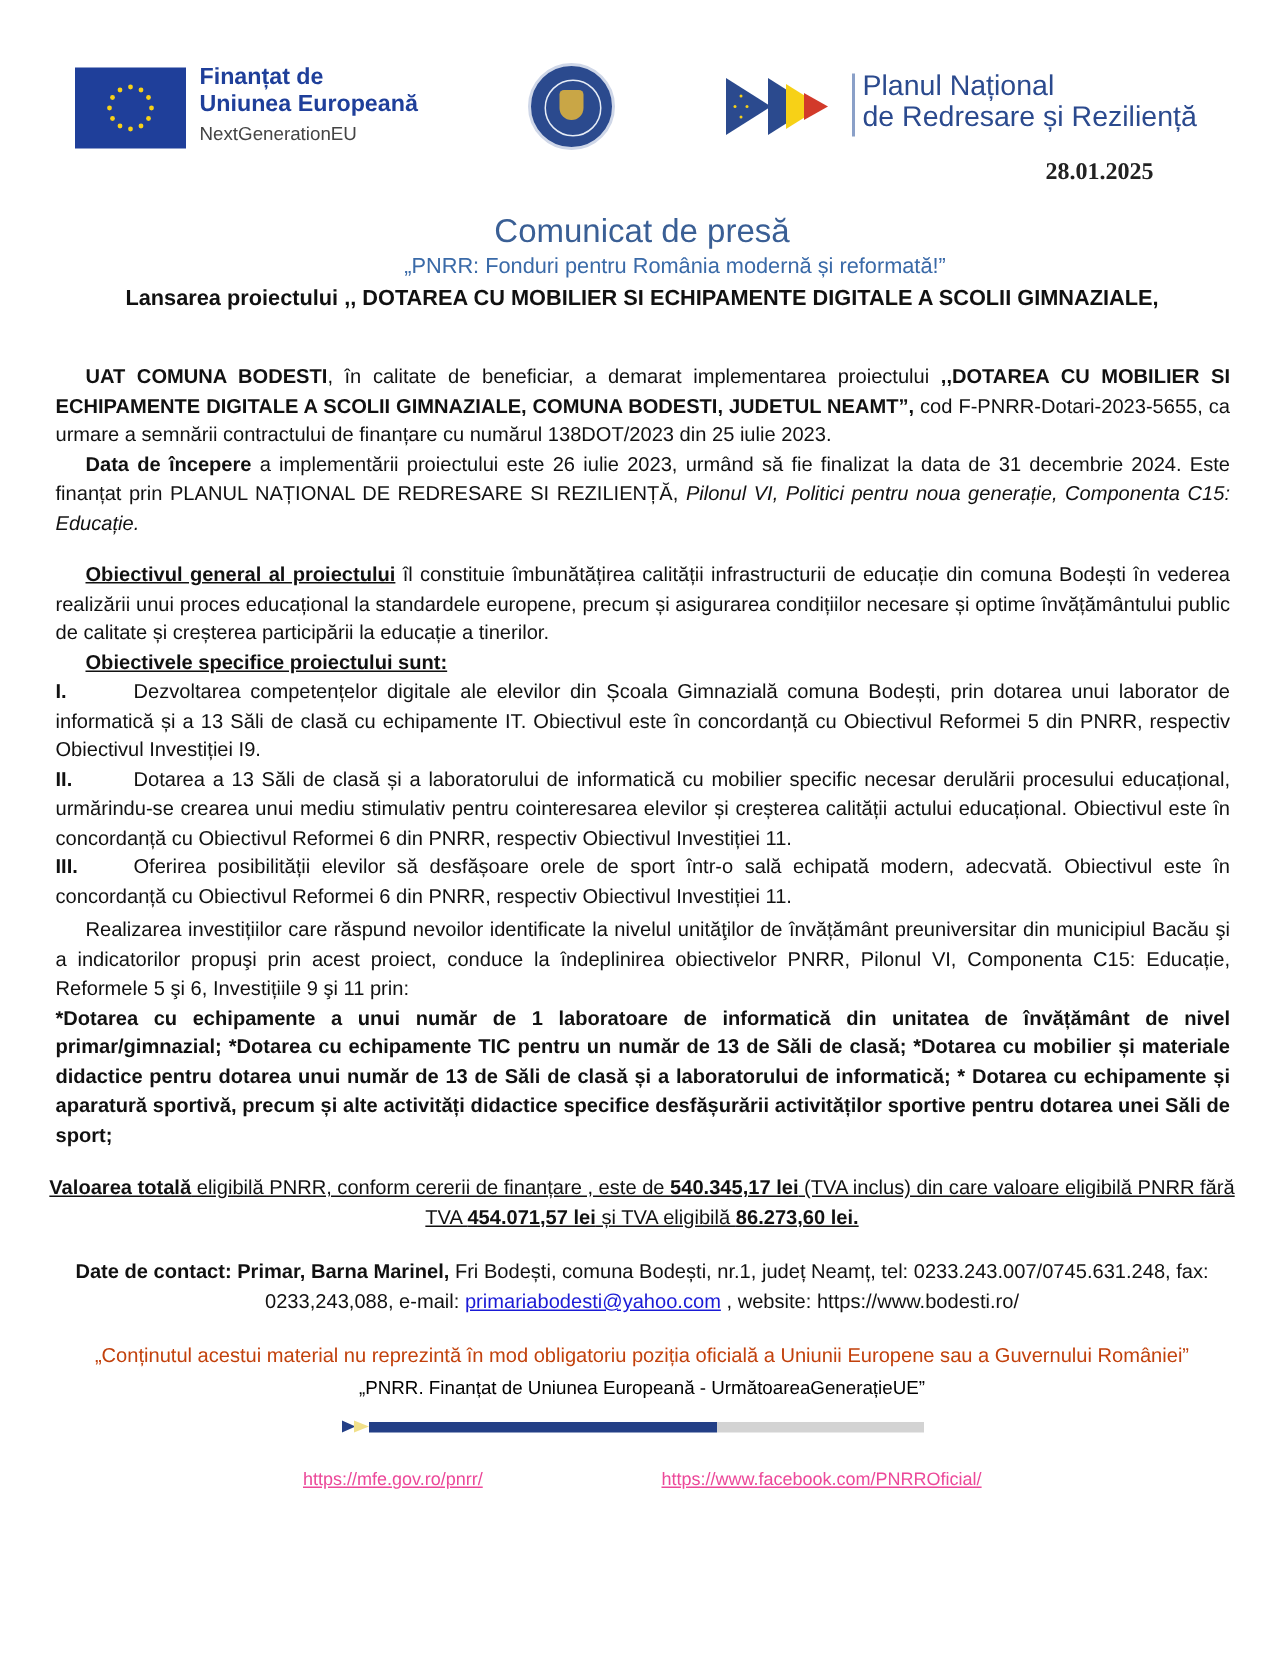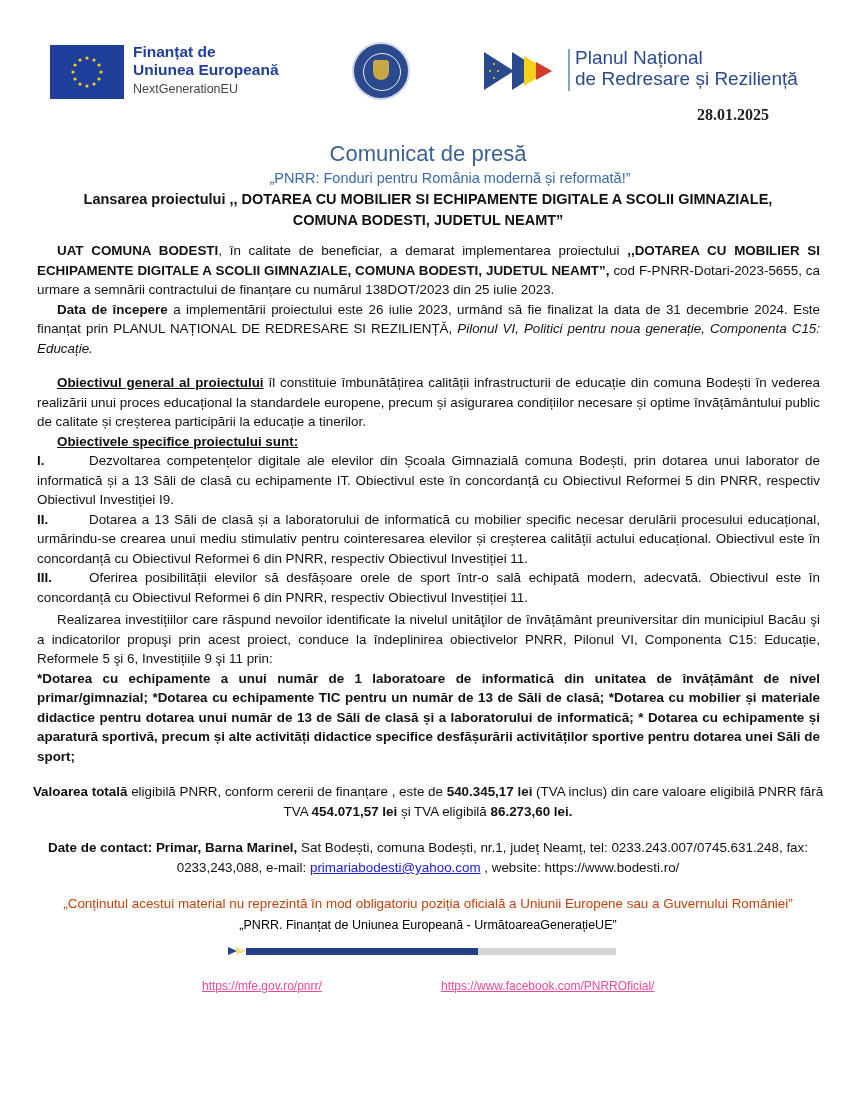--- a/index.html
+++ b/index.html
@@ -105,21 +105,20 @@
   <div>Planul Național</div>
   <div>de Redresare și Reziliență</div>
 </div>
 
 <div class="abs date">28.01.2025</div>
 
 <div class="abs title">Comunicat de presă</div>
 <div class="abs subtitle">„PNRR: Fonduri pentru România modernă și reformată!”</div>
 <div class="abs heading">
   <div>Lansarea proiectului ,, DOTAREA CU MOBILIER SI ECHIPAMENTE DIGITALE A SCOLII GIMNAZIALE,</div>
-  <div>COMUNA BODESTI, JUDETUL NEAMT”</div>
 </div>
 
 <div class="abs para" style="top:241px;">
   <span class="indent"></span><b>UAT COMUNA BODESTI</b><span>, în calitate de beneficiar, a demarat implementarea proiectului </span><b>,,DOTAREA CU MOBILIER SI ECHIPAMENTE DIGITALE A SCOLII GIMNAZIALE, COMUNA BODESTI, JUDETUL NEAMT”,</b><span> cod F-PNRR-Dotari-2023-5655, ca urmare a semnării contractului de finanțare cu numărul 138DOT/2023 din 25 iulie 2023.</span>
   <br>
   <span class="indent"></span><b>Data de începere</b><span> a implementării proiectului este 26 iulie 2023, urmând să fie finalizat la data de 31 decembrie 2024. Este finanțat prin PLANUL NAȚIONAL DE REDRESARE SI REZILIENȚĂ, </span><i>Pilonul VI, Politici pentru noua generație, Componenta C15: Educație.</i>
 </div>
 
 <div class="abs para" style="top:373px;">
   <span class="indent"></span><span class="u">Obiectivul general al proiectului</span><span> îl constituie îmbunătățirea calității infrastructurii de educație din comuna Bodești în vederea realizării unui proces educațional la standardele europene, precum și asigurarea condițiilor necesare și optime învățământului public de calitate și creșterea participării la educație a tinerilor.</span>
@@ -132,26 +131,26 @@
   <br>
   <span class="roman">III.</span><span>Oferirea posibilității elevilor să desfășoare orele de sport într-o sală echipată modern, adecvată. Obiectivul este în concordanță cu Obiectivul Reformei 6 din PNRR, respectiv Obiectivul Investiției 11.</span>
 </div>
 
 <div class="abs para" style="top:610px;">
   <span class="indent"></span><span>Realizarea investițiilor care răspund nevoilor identificate la nivelul unităţilor de învățământ preuniversitar din municipiul Bacău şi a indicatorilor propuşi prin acest proiect, conduce la îndeplinirea obiectivelor PNRR, Pilonul VI, Componenta C15: Educație, Reformele 5 şi 6, Investițiile 9 şi 11 prin:</span>
   <br>
   <b>*Dotarea cu echipamente a unui număr de 1 laboratoare de informatică din unitatea de învățământ de nivel primar/gimnazial; *Dotarea cu echipamente TIC pentru un număr de 13 de Săli de clasă; *Dotarea cu mobilier și materiale didactice pentru dotarea unui număr de 13 de Săli de clasă și a laboratorului de informatică; * Dotarea cu echipamente și aparatură sportivă, precum și alte activități didactice specifice desfășurării activităților sportive pentru dotarea unei Săli de sport;</b>
 </div>
 
-<div class="abs center-block" style="top:782px;">
+<div class="abs center-block" style="top:782px;text-decoration:underline;">
   <b>Valoarea totală</b><span> eligibilă PNRR, conform cererii de finanțare , este de </span><b>540.345,17 lei</b><span> (TVA inclus) din care valoare eligibilă PNRR fără TVA </span><b>454.071,57 lei</b><span> și TVA eligibilă </span><b>86.273,60 lei.</b>
 </div>
 
 <div class="abs center-block" style="top:838px;">
-  <b>Date de contact: Primar, Barna Marinel,</b><span> Sat Bodești, comuna Bodești, nr.1, județ Neamț, tel: 0233.243.007/0745.631.248, fax: 0233,243,088, e-mail: </span><span class="link">primariabodesti@yahoo.com</span><span> , website: https://www.bodesti.ro/</span>
+  <b>Date de contact: Primar, Barna Marinel,</b><span> Fri Bodești, comuna Bodești, nr.1, județ Neamț, tel: 0233.243.007/0745.631.248, fax: 0233,243,088, e-mail: </span><span class="link">primariabodesti@yahoo.com</span><span> , website: https://www.bodesti.ro/</span>
 </div>
 
 <div class="abs disclaimer">„Conținutul acestui material nu reprezintă în mod obligatoriu poziția oficială a Uniunii Europene sau a Guvernului României”</div>
 <div class="abs motto">„PNRR. Finanțat de Uniunea Europeană - UrmătoareaGenerațieUE”</div>
 
 <div class="abs bar-wrap">
   <div class="bar-arrow1"></div>
   <div class="bar-arrow2"></div>
   <div class="bar-blue"></div>
   <div class="bar-grey"></div>

